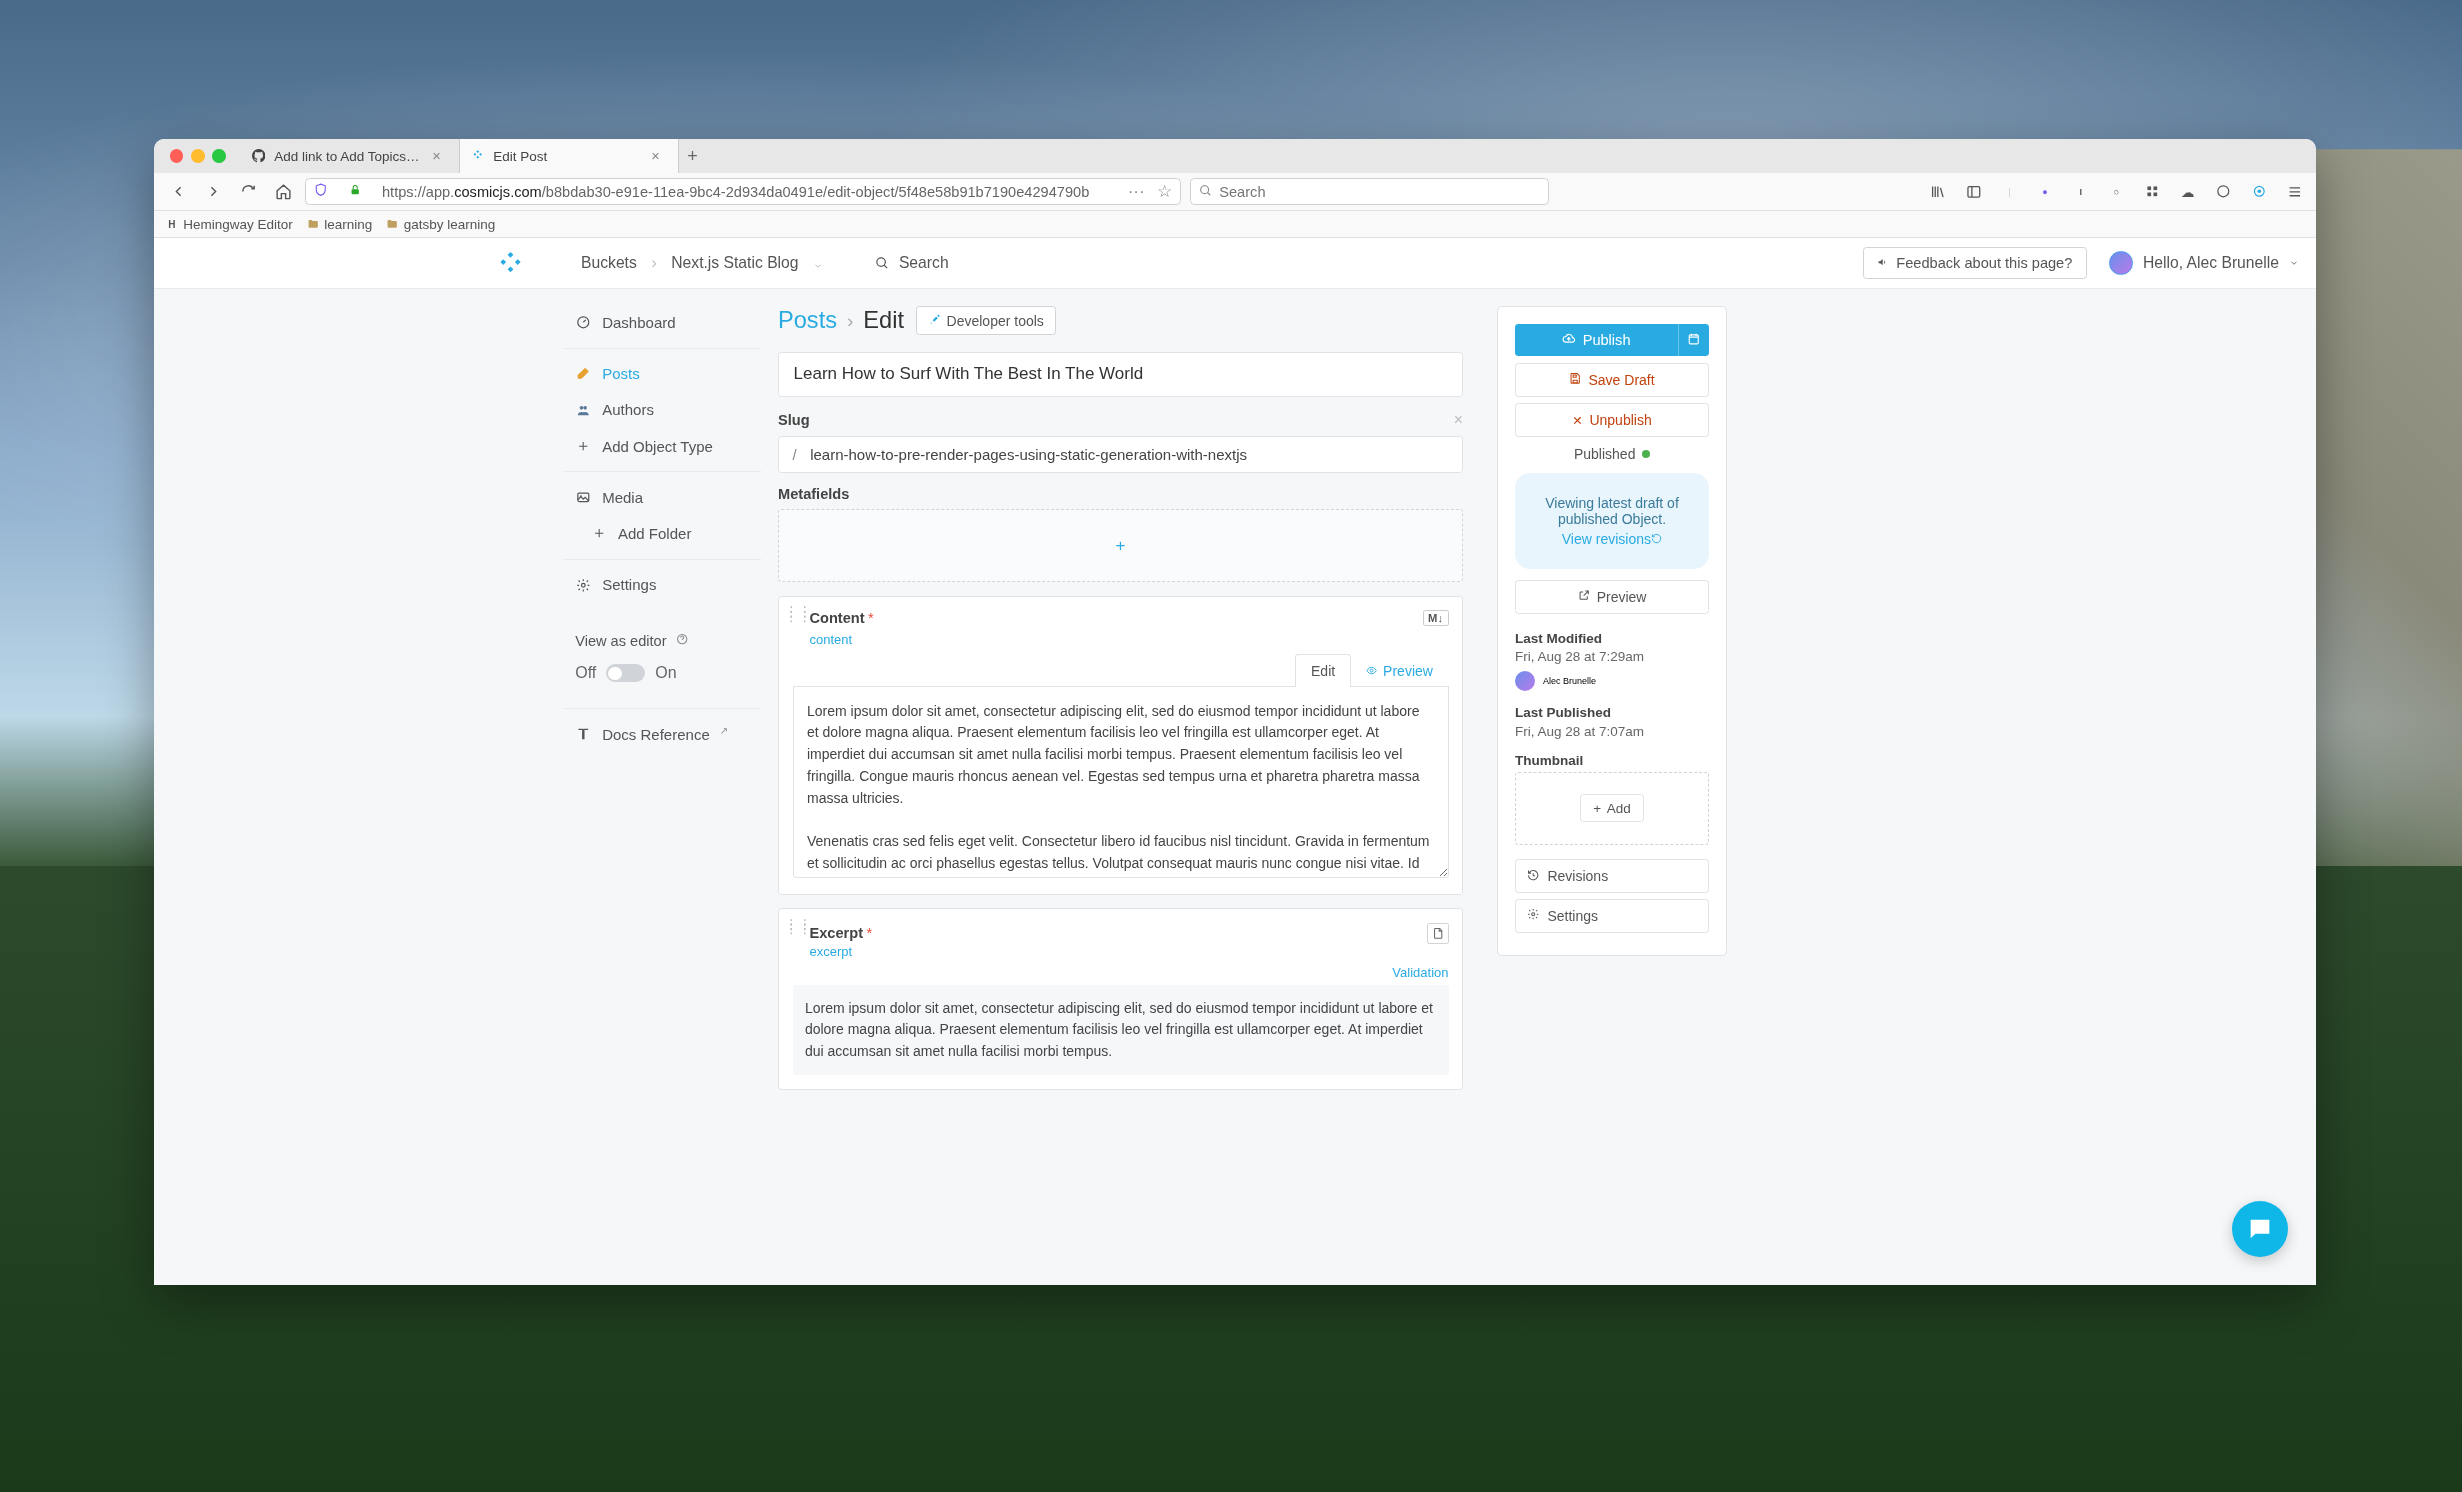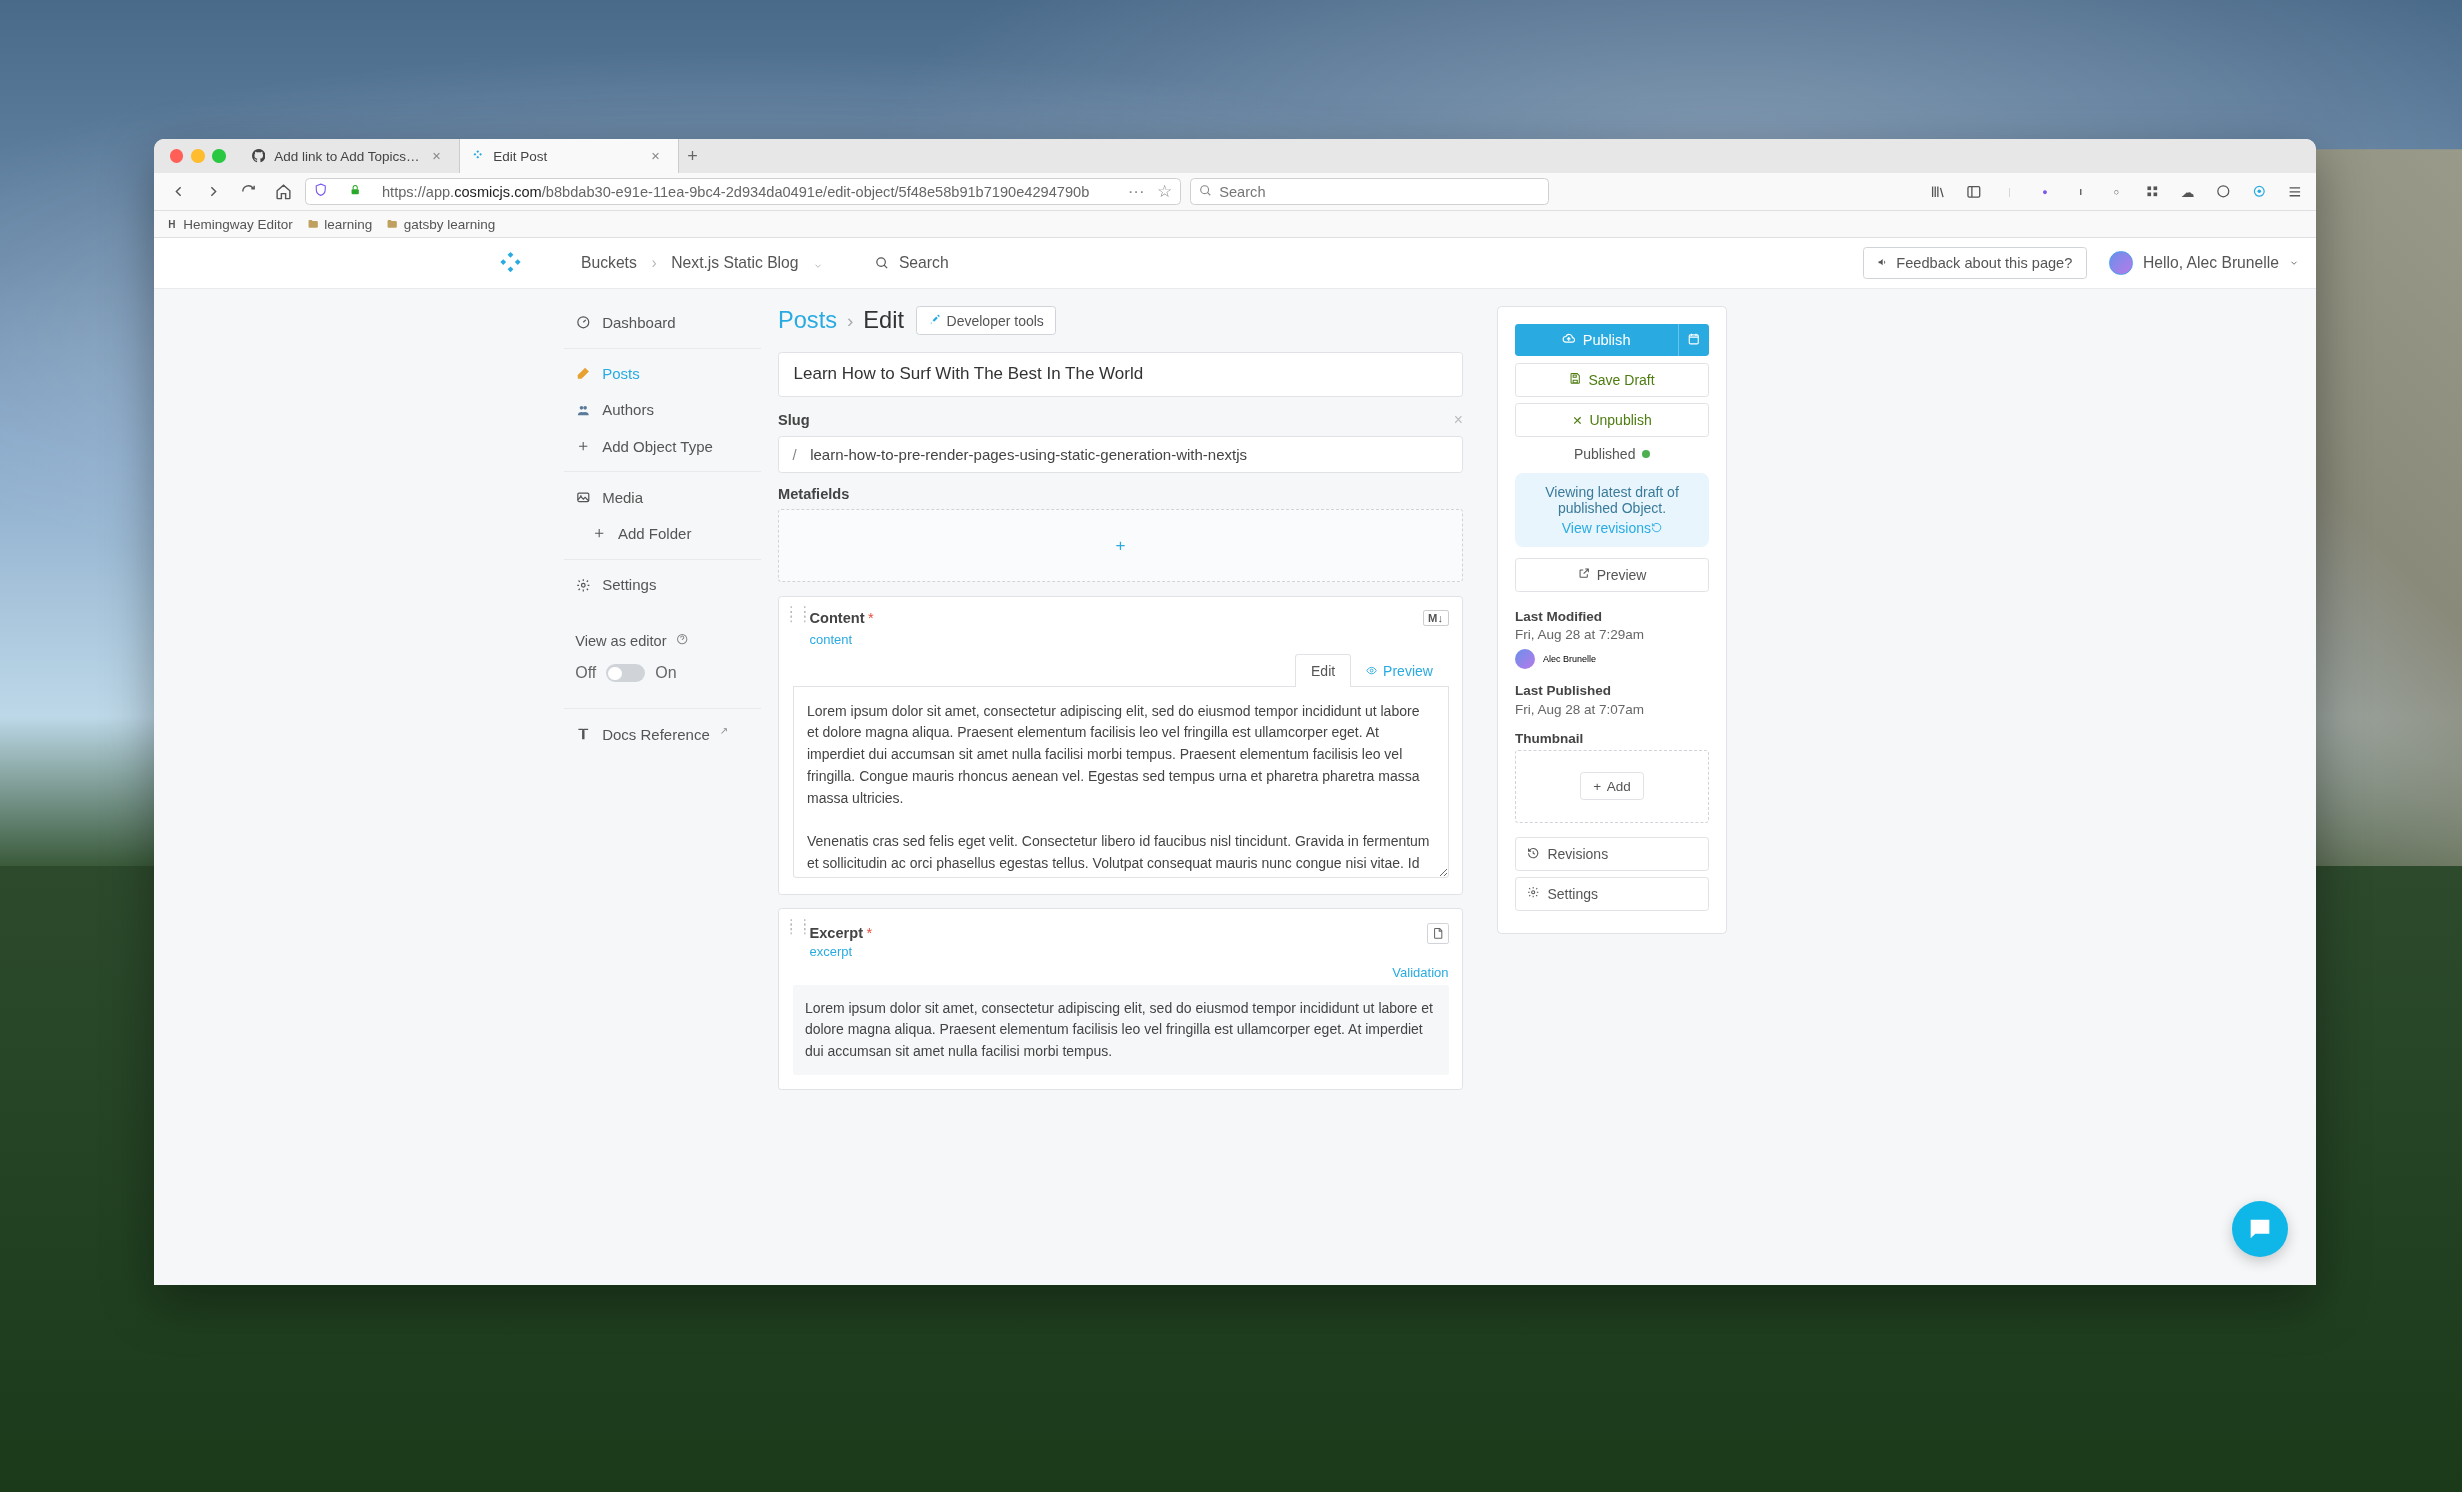--- a/index.html
+++ b/index.html
@@ -374,37 +374,37 @@
 
     .publish-btn-group { display: flex; border-radius: 3.4px; overflow: hidden; margin-bottom: 6.7px; }
     .publish-btn { flex: 1; background: #29abe2; color: #fff; padding: 7.9px; font-size: 14.6px; display: flex; align-items: center; justify-content: center; gap: 6.7px; cursor: pointer; }
     .publish-schedule { background: #29abe2; color: #fff; width: 31px; display: flex; align-items: center; justify-content: center; border-left: 0.6px solid rgba(255,255,255,0.3); cursor: pointer; }
 
     .action-btn {
       border: 0.6px solid #e0e2e5;
       border-radius: 3.4px;
       padding: 7.9px;
       font-size: 14px;
-      color: #4d7c0f;
+      color: #c2410c;
       display: flex;
       align-items: center;
       justify-content: center;
       gap: 6.7px;
       cursor: pointer;
       margin-bottom: 6.7px;
       background: #fff;
     }
 
     .status-row { text-align: center; font-size: 14px; color: #555; margin: 9px 0 11.2px; display:flex; align-items:center; justify-content:center; gap:6.7px; }
     .status-dot { width: 7.9px; height: 7.9px; border-radius: 50%; background: #4caf50; }
 
     .info-banner {
       background: #e8f5fc;
-      border-radius: 8px;
-      padding: 11px;
+      border-radius: 15px;
+      padding: 22px;
       text-align: center;
       font-size: 14px;
       color: #3a7a9a;
       margin-bottom: 11.2px;
     }
     .info-banner .revisions-link { color: #29abe2; cursor: pointer; display:inline-flex; align-items:center; gap:0; margin-top: 3.4px; }
 
     .preview-btn { border: 0.6px solid #e0e2e5; border-radius: 3.4px; padding: 7.9px; font-size: 14px; color: #555; display: flex; align-items: center; justify-content: center; gap: 6.7px; cursor: pointer; margin-bottom: 17px; }
 
     .meta-section { margin-bottom: 14.6px; }

